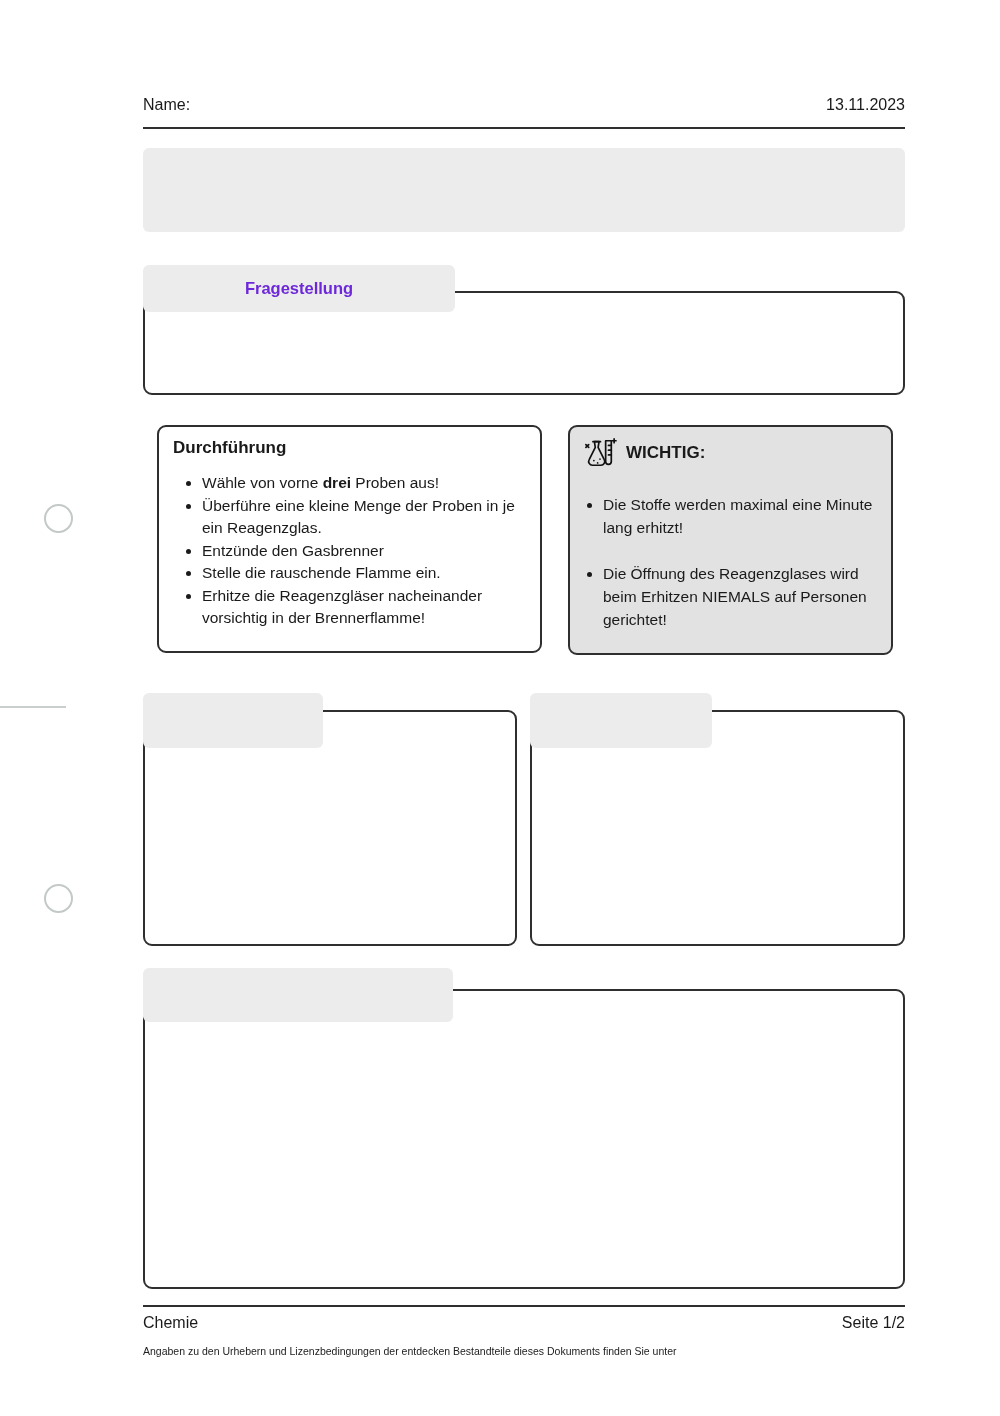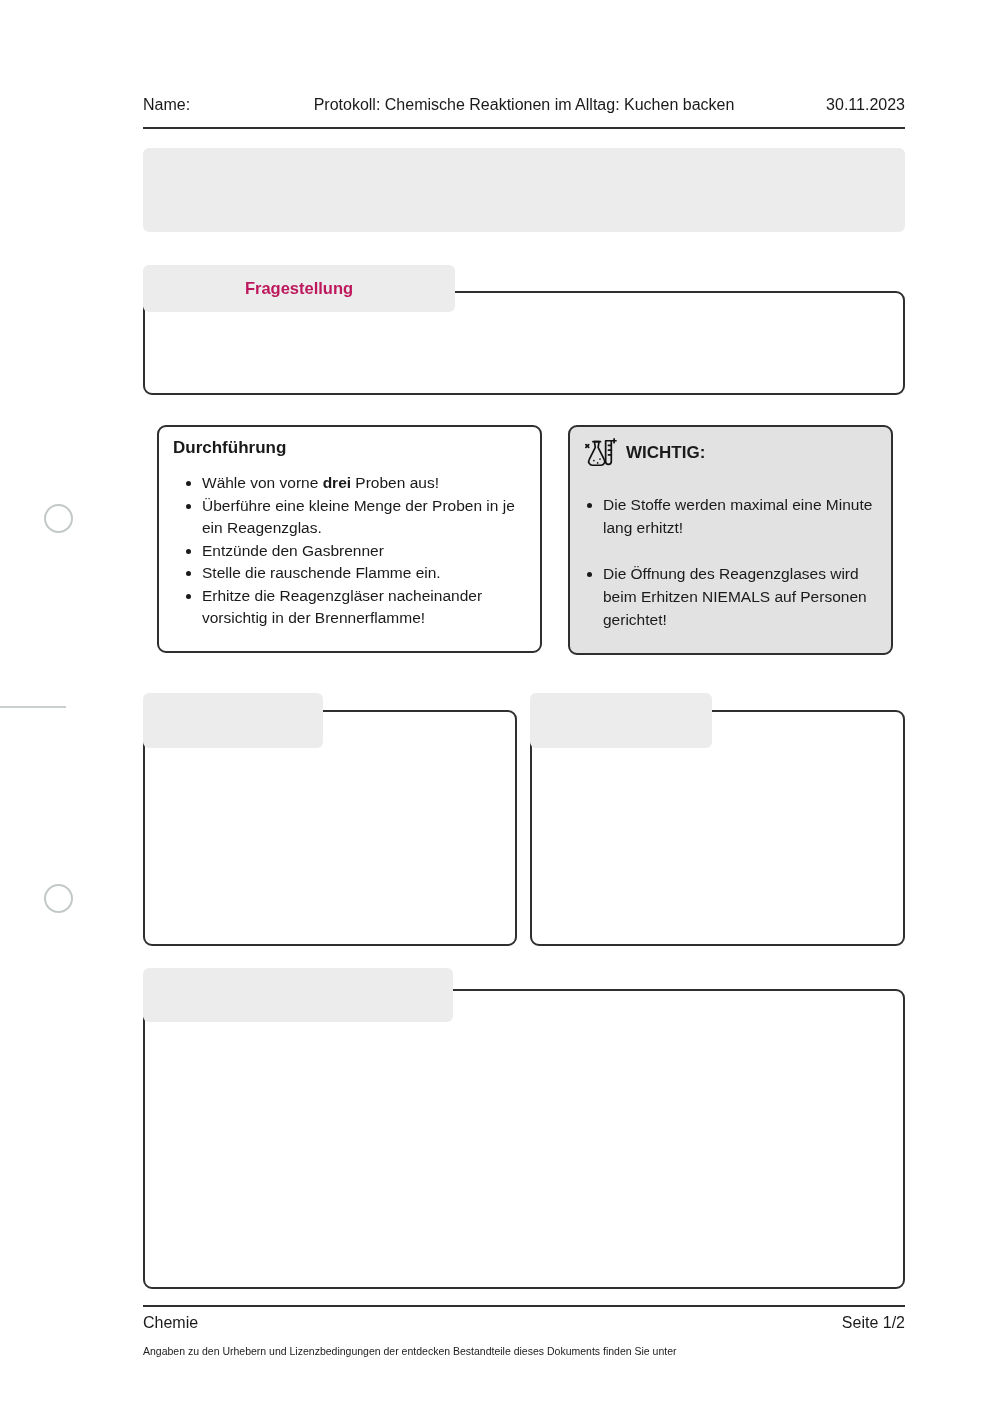--- a/index.html
+++ b/index.html
@@ -20,21 +20,21 @@
   .header .date{position:absolute;right:0;top:0;}
   .header-rule{position:absolute;left:143px;top:127px;width:762px;height:2px;background:#2f2f2f;}
 
   
   .topblock{position:absolute;left:143px;top:148px;width:762px;height:84px;background:#ececec;border-radius:6px;}
 
   
   .tab{
     position:absolute;background:#ececec;border-radius:6px;z-index:2;
     display:flex;align-items:center;justify-content:center;
-    font-weight:bold;font-size:16.5px;color:#be185d;
+    font-weight:bold;font-size:16.5px;color:#6d28d9;
   }
   .box{position:absolute;border:2px solid #2f2f2f;border-radius:9px;background:#ffffff;z-index:1;box-sizing:border-box;}
 
   .tab-frag{left:143px;top:265px;width:312px;height:47px;}
   .box-frag{left:143px;top:291px;width:762px;height:104px;}
 
   
   .box-durch{left:157px;top:425px;width:385px;height:228px;padding:11px 14px;}
   .box-durch .box-title{margin:0;font-size:17px;font-weight:bold;}
   .box-durch ul{margin:14px 0 0 0;padding-left:29px;font-size:15.5px;line-height:22.5px;}
@@ -67,22 +67,21 @@
 <body>
 
 <div class="page">
 
   <div class="punch punch-1"></div>
   <div class="punch punch-2"></div>
   <div class="foldmark"></div>
 
   <div class="header">
     <span class="name">Name:</span>
-    <span class="title">Protokoll: Chemische Reaktionen im Alltag: Kuchen backen</span>
-    <span class="date">30.11.2023</span>
+    <span class="date">13.11.2023</span>
   </div>
   <div class="header-rule"></div>
 
   <div class="topblock"></div>
 
   <div class="tab tab-frag">Fragestellung</div>
   <div class="box box-frag"></div>
 
   <div class="box box-durch">
     <h3 class="box-title">Durchführung</h3>

